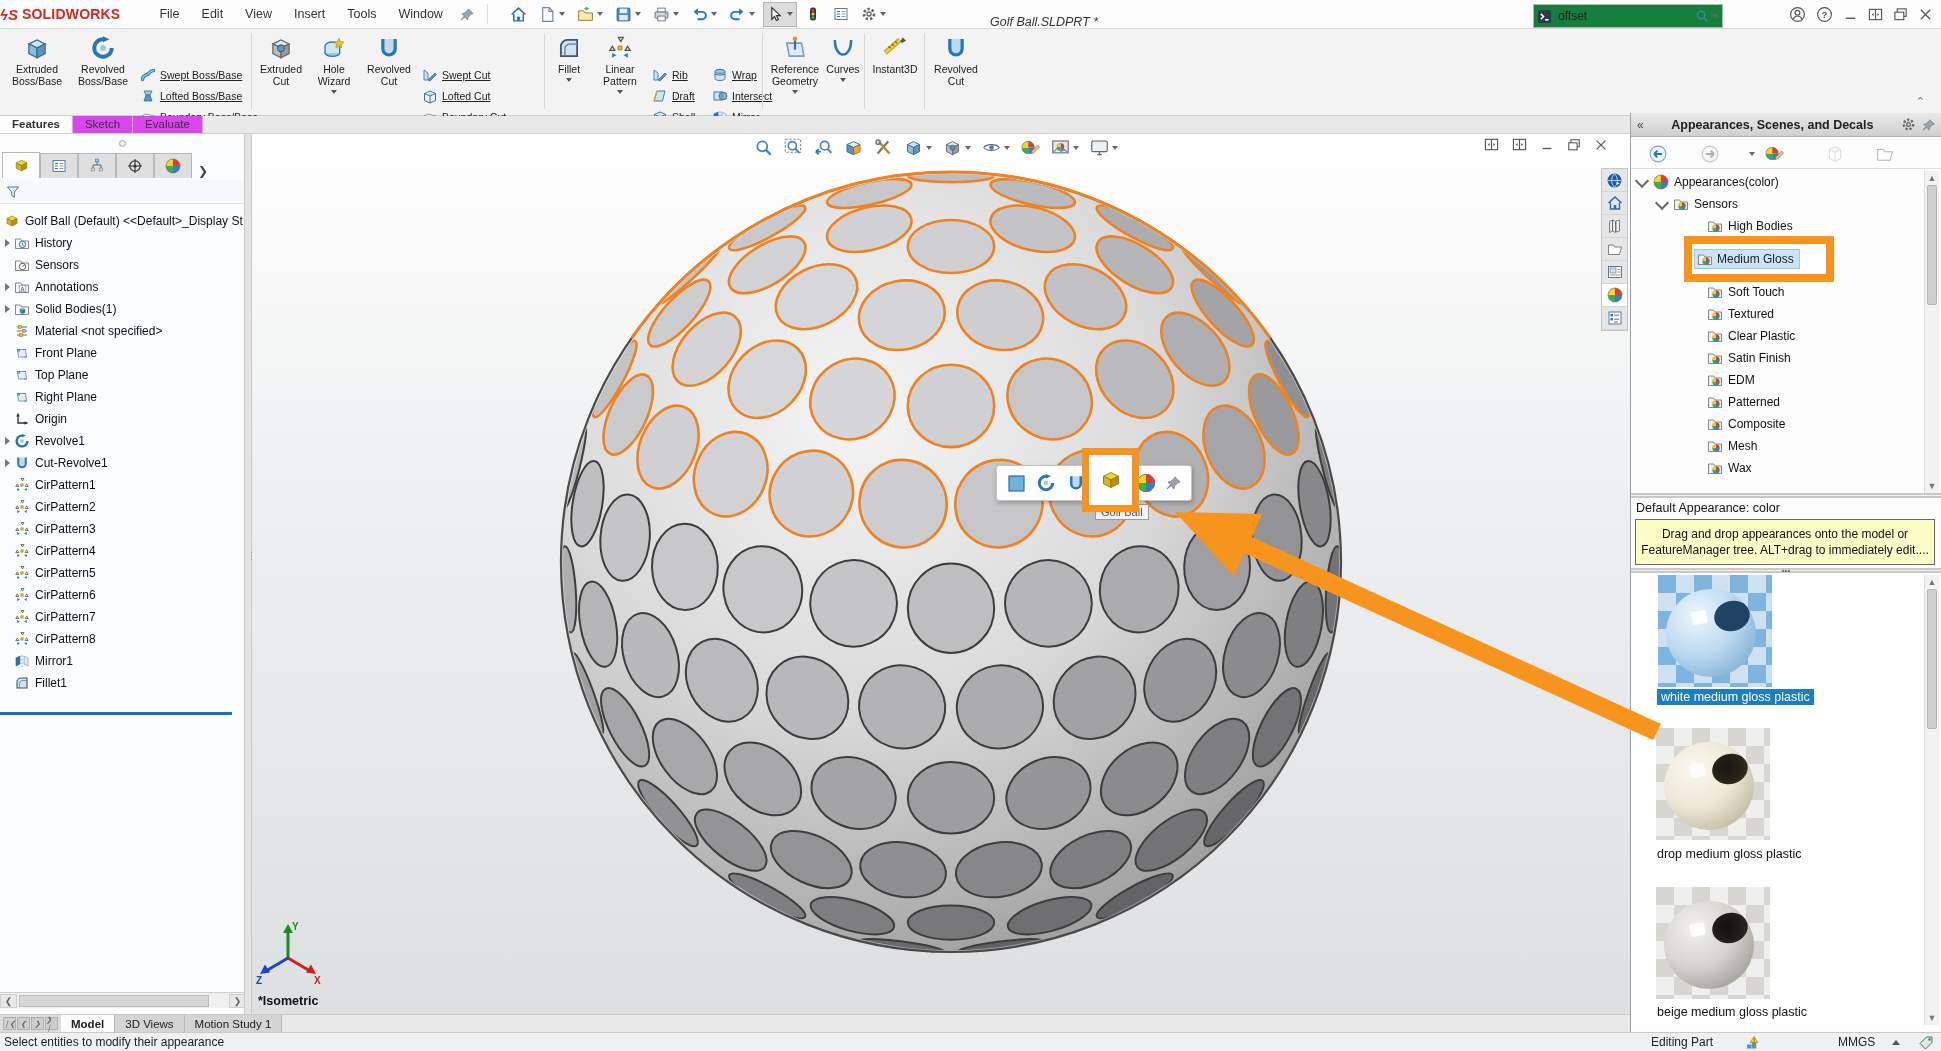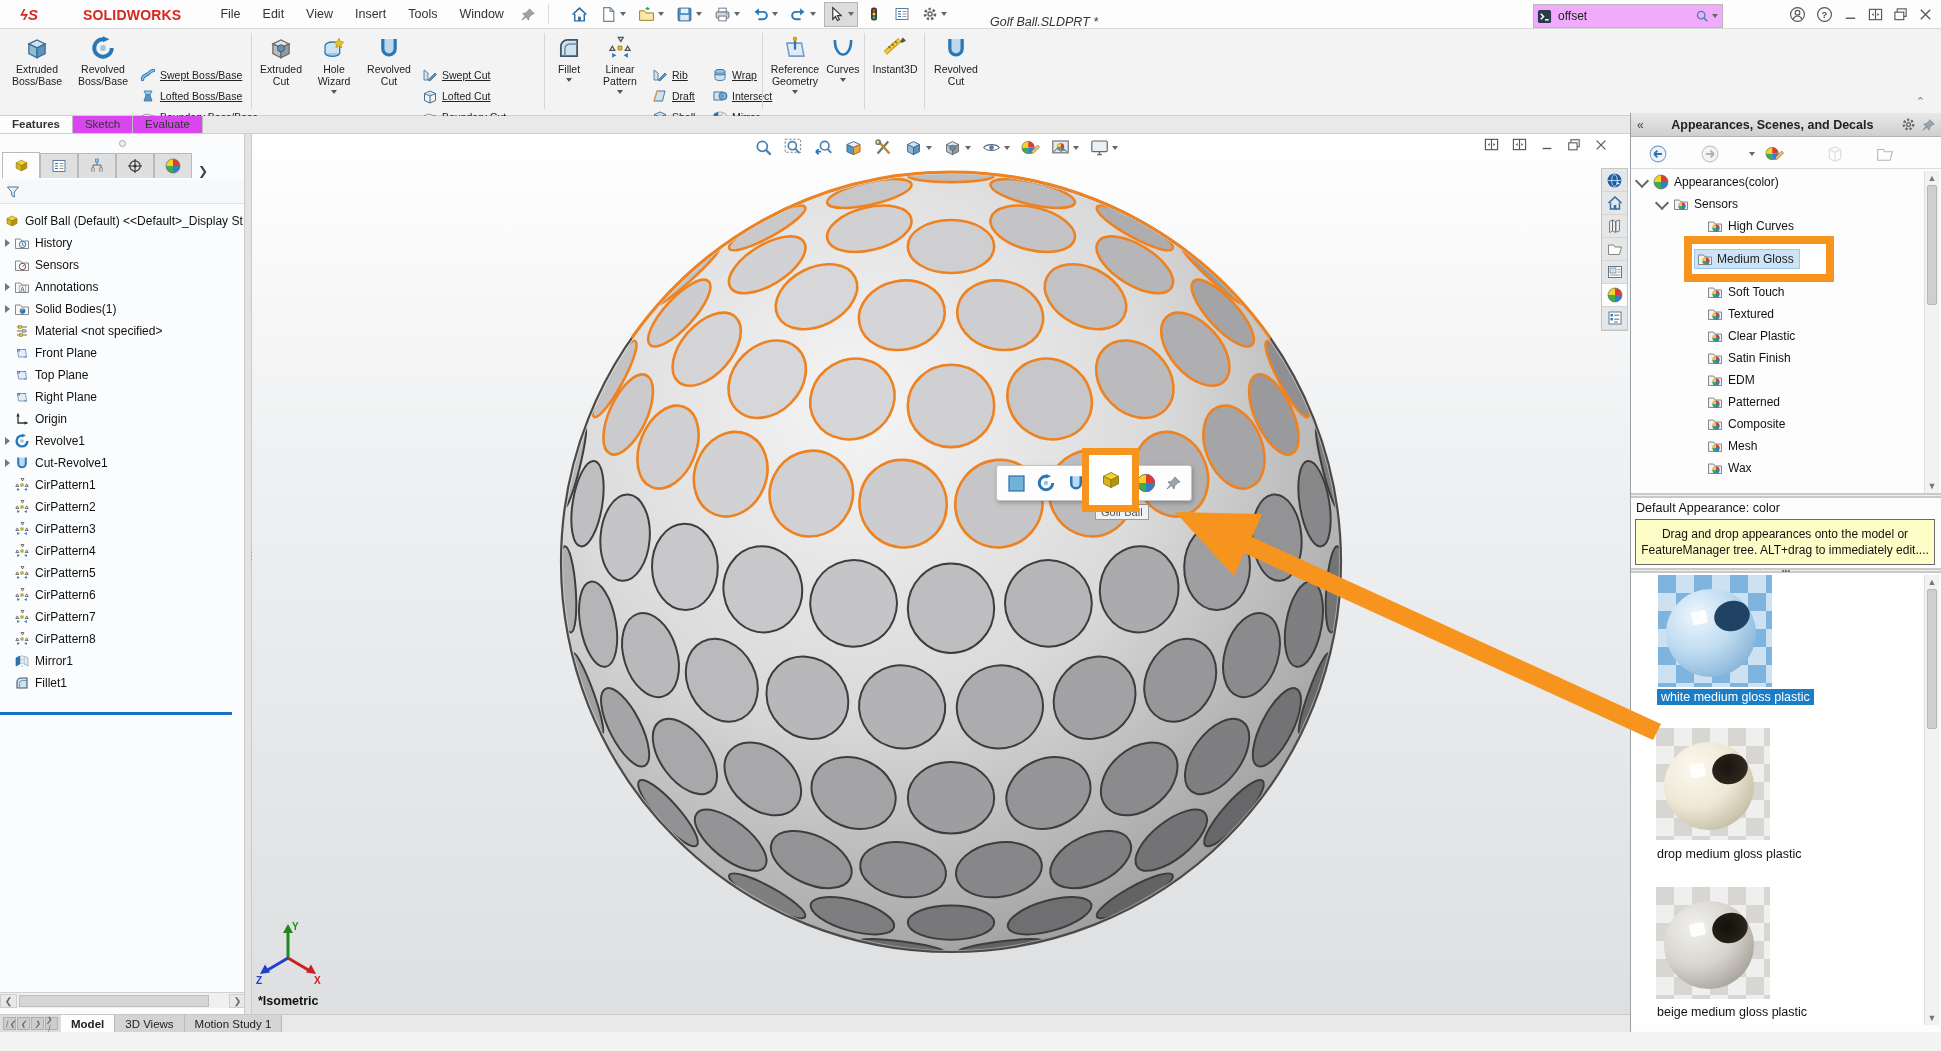--- a/index.html
+++ b/index.html
@@ -4,32 +4,32 @@
 <style>
   *{margin:0;padding:0;box-sizing:border-box;}
   html,body{width:1941px;height:1051px;overflow:hidden;}
   body{font-family:"Liberation Sans", sans-serif;font-size:12px;color:#222;background:#fff;}
   .app{position:relative;width:1941px;height:1051px;background:#f4f4f4;}
   svg.ic{display:block;}
   .abs{position:absolute;}
 
   
   .menubar{position:absolute;left:0;top:0;width:1941px;height:29px;background:#fdfdfd;border-bottom:1px solid #d9d9d9;display:flex;align-items:center;}
-  .logo{display:flex;align-items:flex-end;margin-left:20px;cursor:default;gap:41px;}
+  .logo{display:flex;align-items:flex-start;margin-left:0;cursor:default;}
   .logo .dsmark{color:#d9261c;font-weight:bold;font-style:italic;font-size:15px;margin-right:4px;}
   .logo .solid{color:#d9261c;font-weight:bold;font-size:14px;letter-spacing:.2px;}
   .menus{display:flex;margin-left:28px;}
   .menu-item{padding:5px 11px;font-size:12.5px;color:#333;cursor:default;}
   .qat{display:flex;align-items:center;margin-left:10px;}
   .qbtn{display:flex;align-items:center;padding:3px 3px;margin:0 2px;border:1px solid transparent;}
   .qbtn.pressed{background:#dcdcdc;border:1px solid #b5b5b5;}
   .caret{width:0;height:0;border-left:3.5px solid transparent;border-right:3.5px solid transparent;border-top:4px solid #666;margin-left:3px;}
   .vdiv{width:1px;height:20px;background:#dcdcdc;margin:0 6px;}
   .win-title{position:absolute;left:990px;top:15px;width:260px;text-align:left;font-size:12.5px;color:#333;font-style:italic;}
-  .searchbox{position:absolute;left:1533px;top:4px;width:190px;height:24px;border:1px solid #b8b8b8;background:#f0abfc;display:flex;align-items:center;}
+  .searchbox{position:absolute;left:1533px;top:4px;width:190px;height:24px;border:1px solid #b8b8b8;background:#15803d;display:flex;align-items:center;}
   .searchbox .sval{flex:1;font-size:12px;color:#222;padding-left:6px;}
   .sysicons{position:absolute;right:8px;top:0;height:29px;display:flex;align-items:center;gap:10px;}
 
   
   .ribbon{position:absolute;left:0;top:29px;width:1941px;height:87px;background:#f3f3f3;border-bottom:1px solid #cfcfcf;}
   .rgroup-div{position:absolute;top:4px;width:1px;height:76px;background:#d6d6d6;}
   .rbig{position:absolute;top:3px;height:80px;display:flex;flex-direction:column;align-items:center;font-size:10.5px;line-height:1.15;text-align:center;color:#222;cursor:default;}
   .rbig .ricon{margin:3px 0 2px 0;}
   .rsmall{position:absolute;height:20px;display:flex;align-items:center;font-size:10.5px;color:#222;cursor:default;white-space:nowrap;text-decoration:underline;}
   .rsmall .ricon{margin-right:4px;}
@@ -1263,21 +1263,21 @@
           <i class="chev"></i>
           <svg class="ic" width="16" height="16">
             <use href="#s-folderball"></use>
           </svg>
           <span class="tlabel">Sensors</span>
         </div>
       <div class="tp-row" style="padding-left:76px">
           <svg class="ic" width="16" height="16">
             <use href="#s-folderball"></use>
           </svg>
-          <span class="tlabel">High Curves</span>
+          <span class="tlabel">High Bodies</span>
         </div>
       <div class="tp-row" style="padding-left:76px">
           <svg class="ic" width="16" height="16">
             <use href="#s-folderball"></use>
           </svg>
           <span class="tlabel">Medium Gloss</span>
         </div>
       <div class="tp-row" style="padding-left:76px">
           <svg class="ic" width="16" height="16">
             <use href="#s-folderball"></use>
@@ -1399,14 +1399,26 @@
     <div class="navbtns">
       <i>❘❮</i>
         <i>❮</i>
         <i>❯</i>
         <i>❯❘</i>
     </div>
     <div class="btab active">Model</div>
     <div class="btab">3D Views</div>
     <div class="btab">Motion Study 1</div>
   </div>
+  <div class="statusbar">
+    <span class="sb-msg">Select entities to modify their appearance</span>
+    <span class="sb-mode">Editing Part</span>
+    <svg class="ic abs" style="left:1745px;top:2px" width="16" height="16">
+        <use href="#s-warnperf"></use>
+      </svg>
+    <span class="sb-units">MMGS</span>
+    <i class="sb-caret"></i>
+    <svg class="ic abs" style="left:1918px;top:2px" width="16" height="16">
+        <use href="#s-tag"></use>
+      </svg>
+  </div>
 
 </div>
 
 </body></html>

